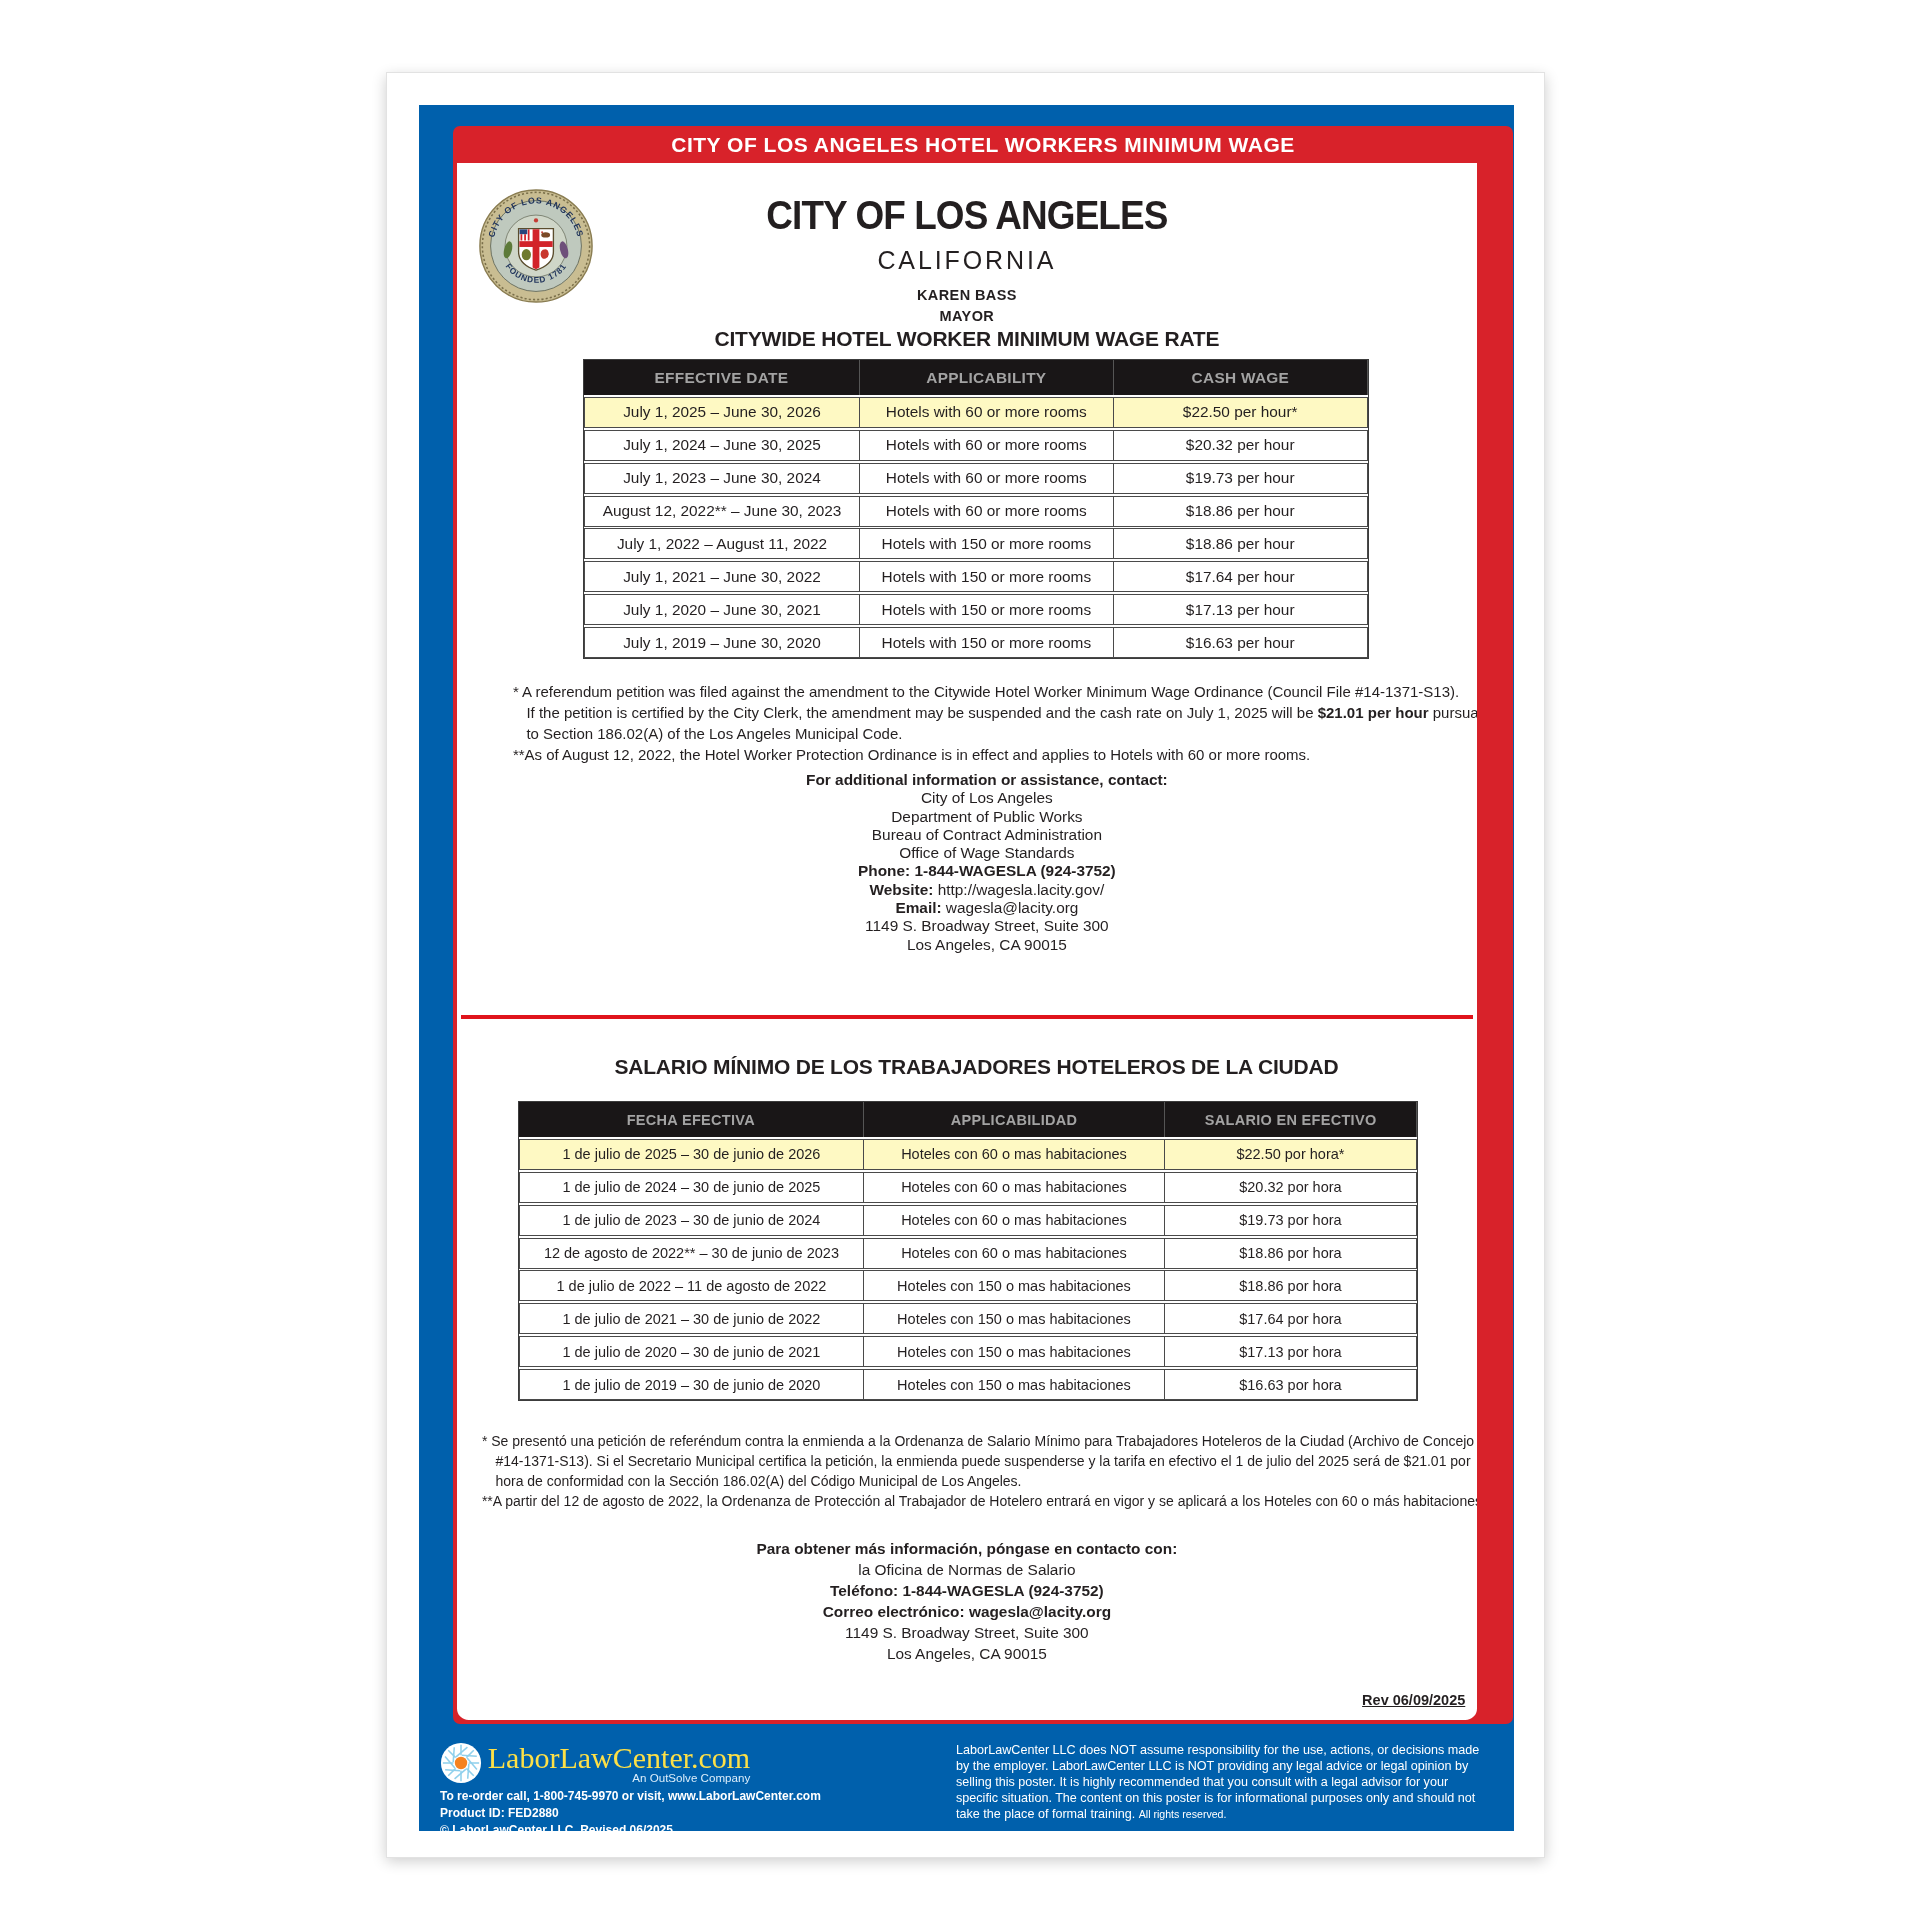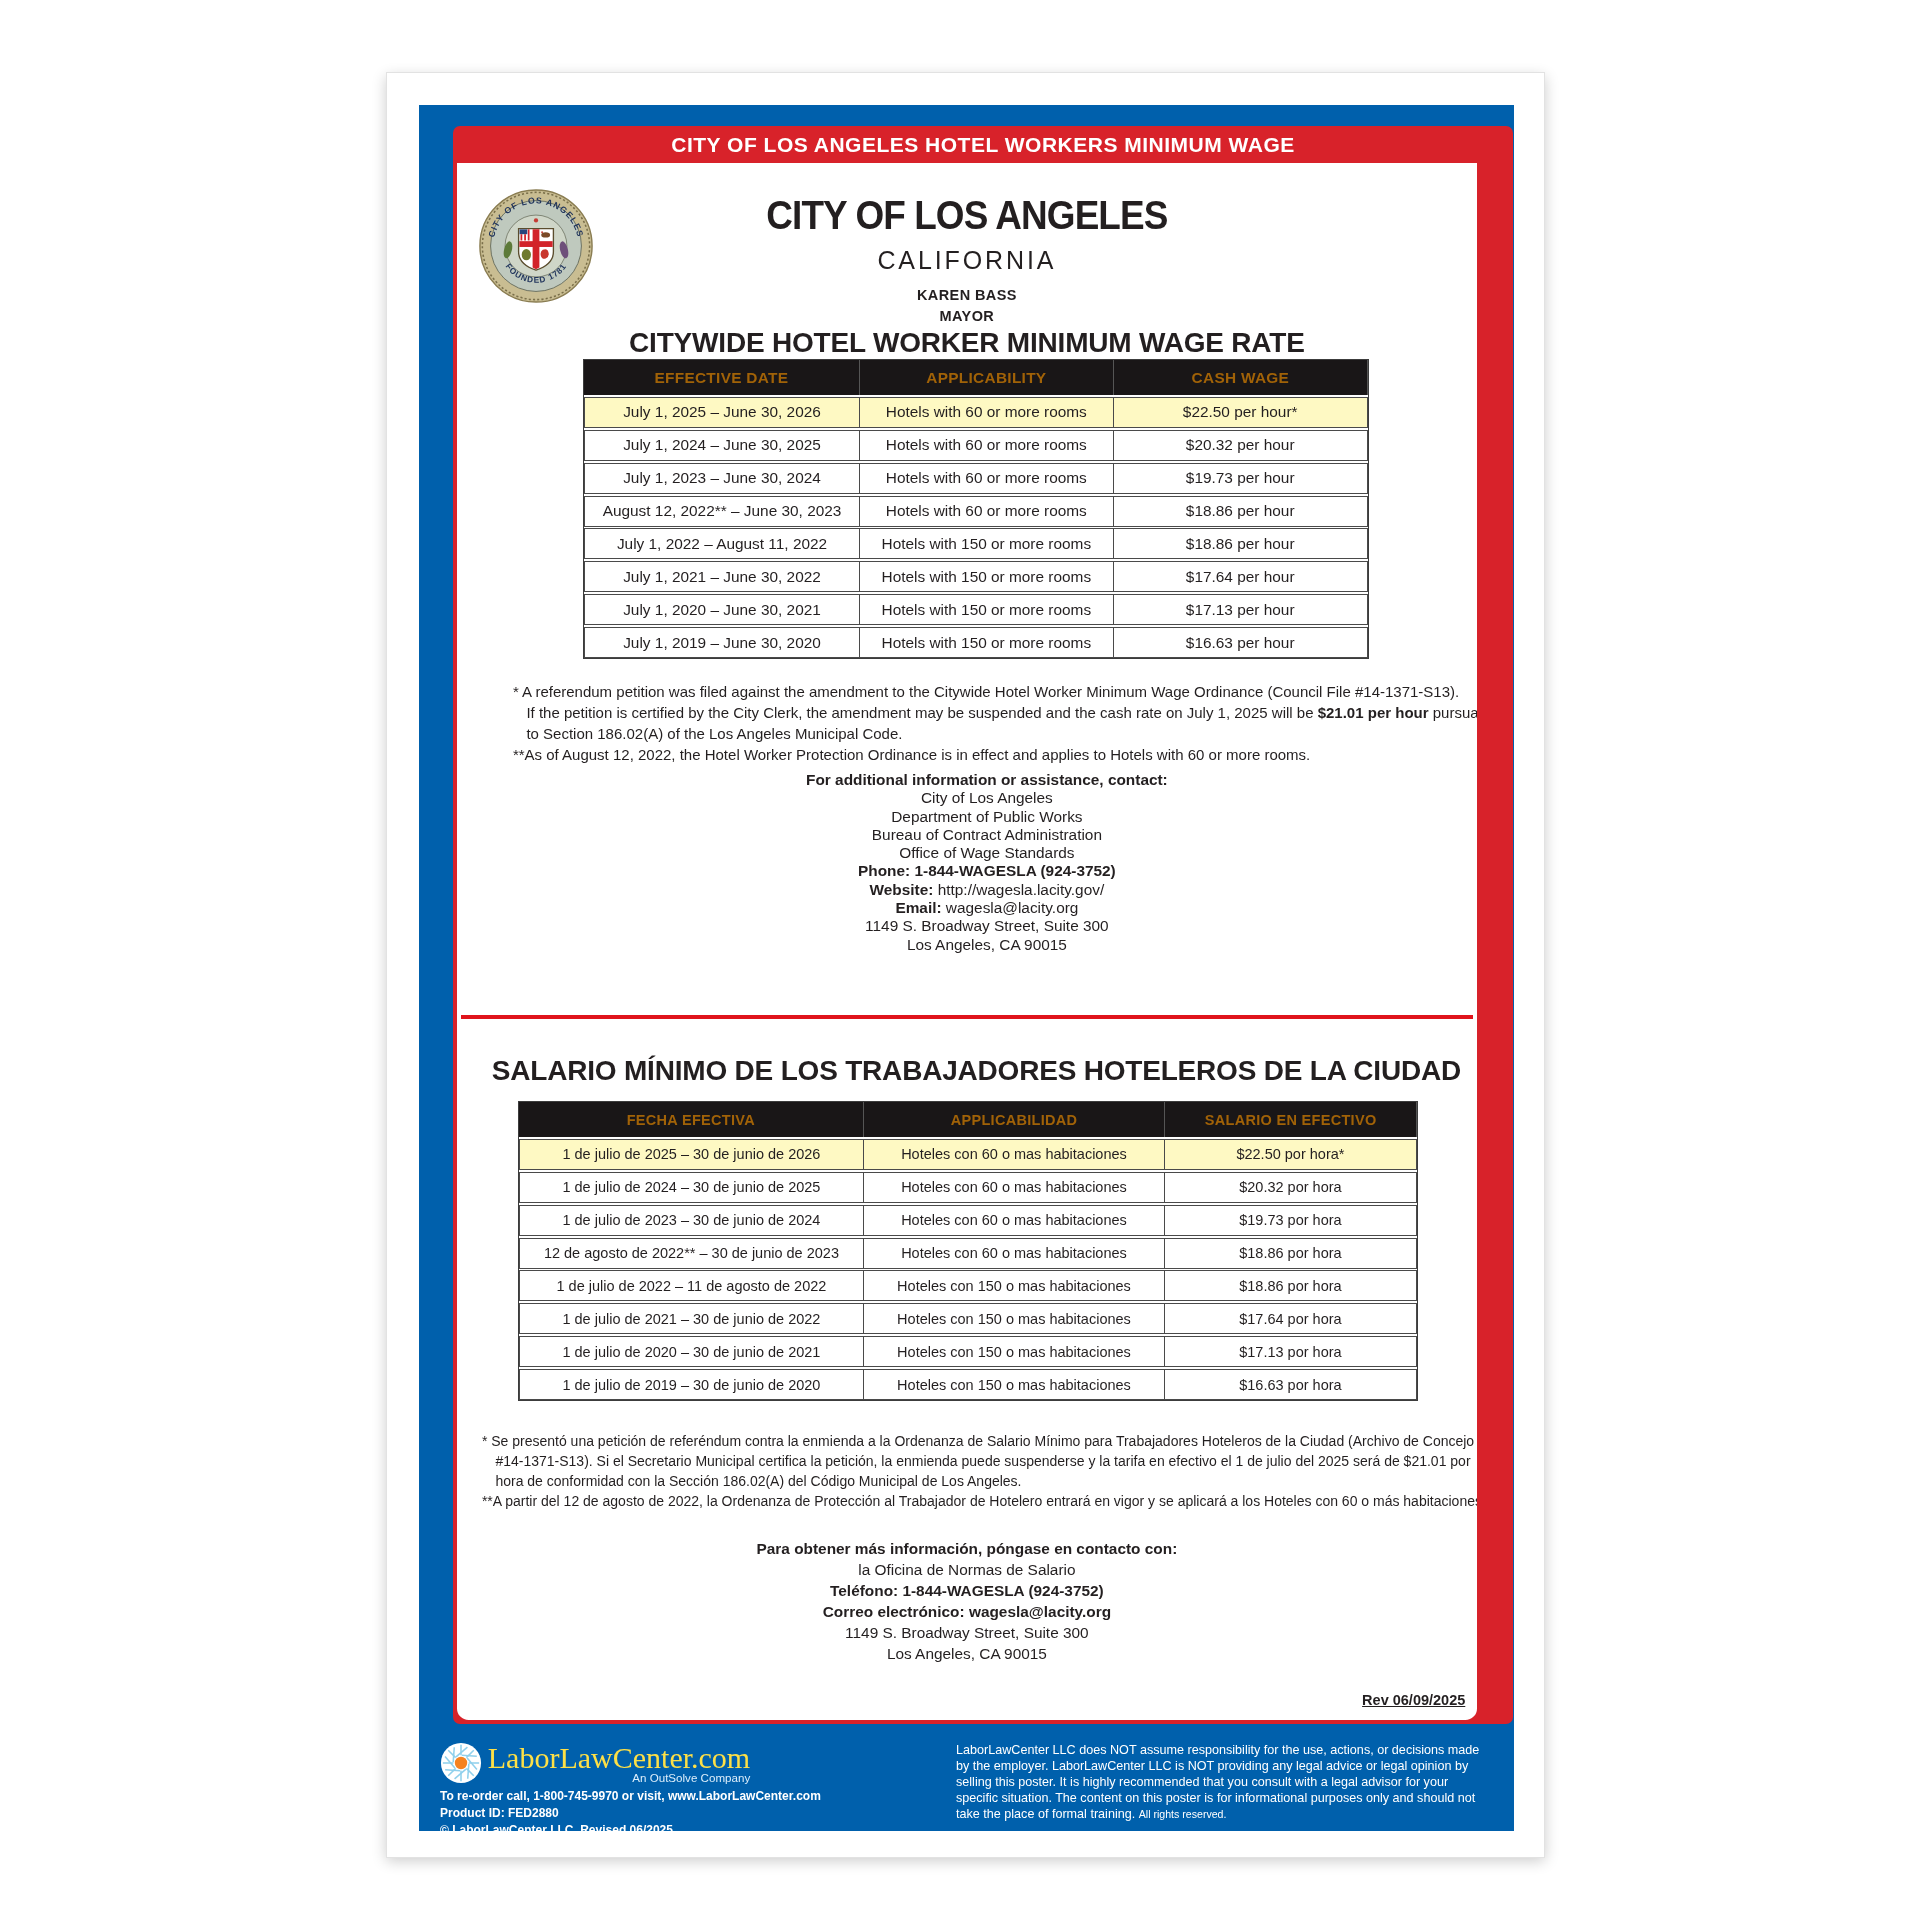--- a/index.html
+++ b/index.html
@@ -30,36 +30,36 @@
     position:absolute; left:3.9px; top:37px; width:1020px; height:1557px;
     background:#ffffff; border-radius:0 0 11.6px 11.6px; overflow:hidden;
   }
   
   .seal { position:absolute; left:21px; top:25px; width:116px; height:116px; }
   .title-block { position:absolute; left:0; top:29px; width:100%; text-align:center; color:#231f20; }
   .city-title { font-size:41px; font-weight:bold; letter-spacing:-1px; display:inline-block; transform:scaleX(0.9); }
   .state { font-size:25px; letter-spacing:2.9px; margin-top:6.8px; }
   .mayor-name { font-size:14.5px; font-weight:600; margin-top:12.6px; letter-spacing:0.4px; }
   .mayor-title { font-size:14.5px; font-weight:600; margin-top:4.8px; letter-spacing:0.4px; }
-  .sec-heading { position:absolute; width:100%; text-align:center; font-weight:bold; font-size:28px; color:#231f20; letter-spacing:-0.2px; }
+  .sec-heading { position:absolute; width:100%; text-align:center; font-weight:bold; font-size:21px; color:#231f20; letter-spacing:-0.2px; }
   .sec-heading.en { top:164px; }
   .sec-heading.es { top:892px;padding-left:19px; }
   
   .w-table { position:absolute; border:1.9px solid #3c3c3c; background:#ffffff; }
   .w-table.en-t { left:126px; top:196px; width:786px; }
   .w-table.es-t { left:61px;  top:938px; width:900px; }
   .t-row { display:flex; height:31px; border:1px solid #4a4a4a; margin-top:1.9px; background:#ffffff; }
   .t-row.t-head { height:35px; background:#191617; border:none; margin-top:0; }
   .t-row.hl { background:#fef9c3; }
   .t-cell {
     display:flex; align-items:center; justify-content:center;
     border-right:1.4px solid #4a4a4a; color:#231f20; text-align:center;
   }
   .t-cell:last-child { border-right:none; }
-  .t-head .t-cell { border-right:1.4px solid #555; color:#a16207; font-weight:bold; letter-spacing:0.3px; }
+  .t-head .t-cell { border-right:1.4px solid #555; color:#a3a3a3; font-weight:bold; letter-spacing:0.3px; }
   .en-t .t-cell { font-size:15.4px; }
   .en-t .t-cell:nth-child(1){ width:35.2%; } .en-t .t-cell:nth-child(2){ width:32.4%; } .en-t .t-cell:nth-child(3){ width:32.4%; }
   .es-t .t-cell { font-size:14.5px; }
   .es-t .t-cell:nth-child(1){ width:38.4%; } .es-t .t-cell:nth-child(2){ width:33.6%; } .es-t .t-cell:nth-child(3){ width:28%; }
   
   .footnotes { position:absolute; color:#231f20; white-space:nowrap; }
   .footnotes.en { left:56px; top:518px; font-size:15px; line-height:21px; }
   .footnotes.es { left:25px; top:1268px; font-size:14px; line-height:20px; }
   .fn-line.ind { padding-left:13.5px; }
   

